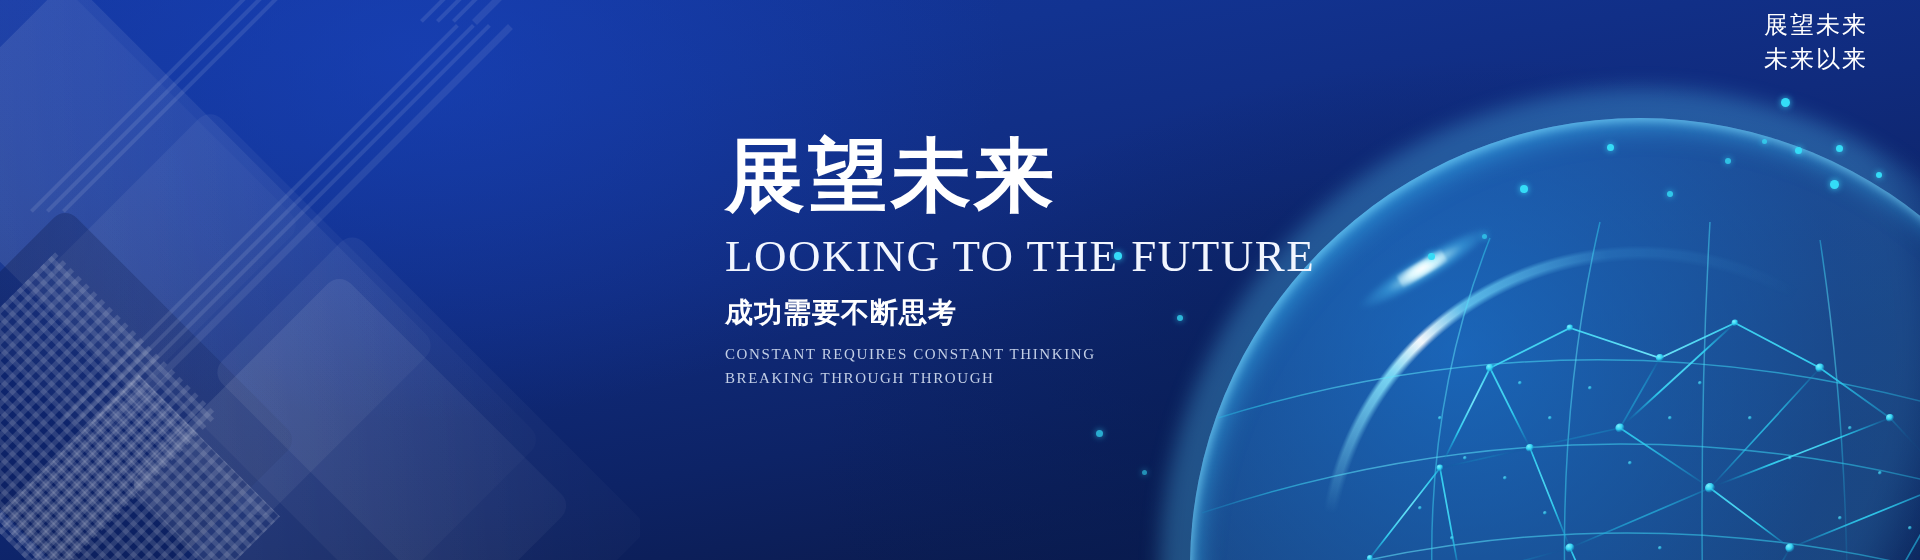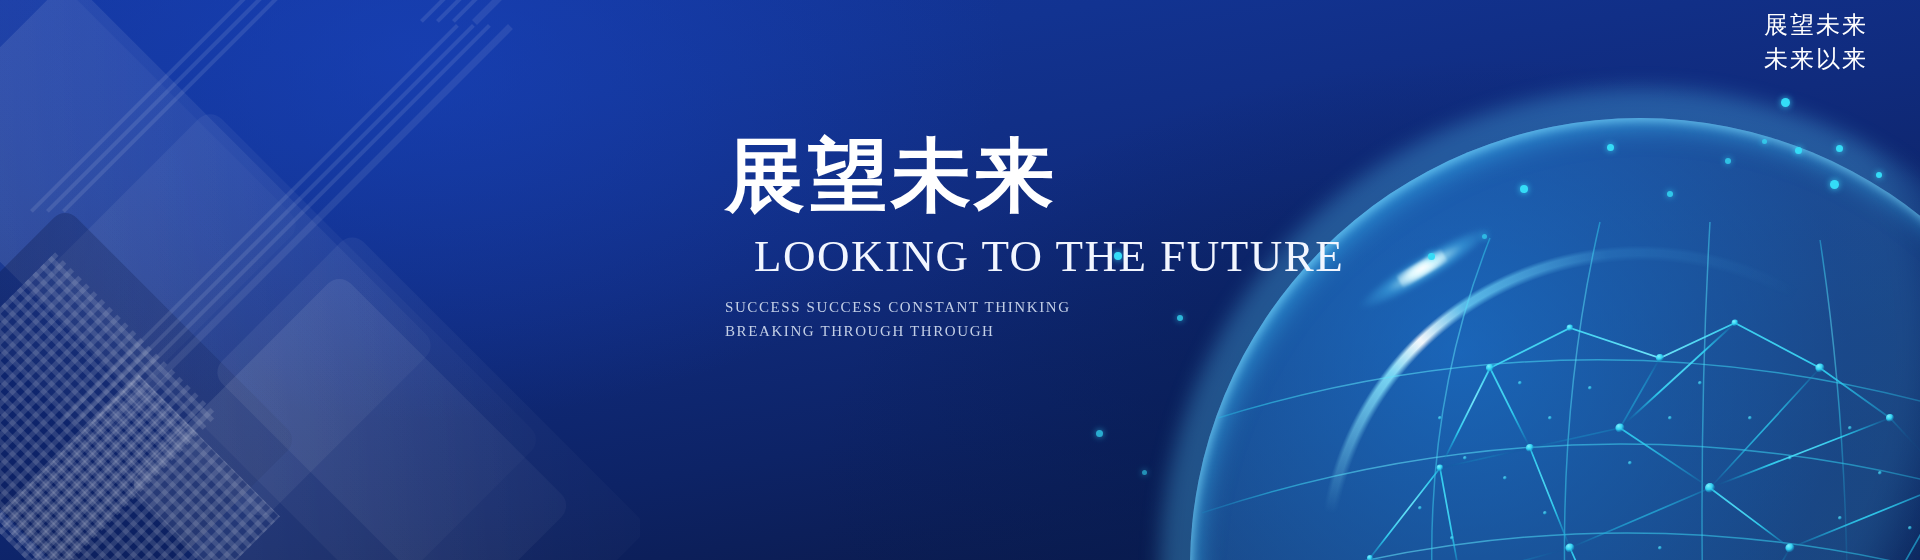--- a/index.html
+++ b/index.html
@@ -141,21 +141,20 @@
     white-space:nowrap;
   }
   .headline-en {
     margin-top:18px;
     font-size:45px;
     line-height:1.0;
     font-weight:400;
     color:#f2f6ff;
     letter-spacing:1.5px;
     white-space:nowrap;
-    margin-left:29px;
   }
   .sub-cn {
     margin-top:16px;
     font-size:28px;
     line-height:1.32;
     font-weight:bold;
     color:#ffffff;
     letter-spacing:1px;
   }
   .sub-en {
@@ -387,23 +386,24 @@
     <span class="spark" style="left:1114px; top:252px; width:8px;  height:8px;"></span>
     <span class="spark" style="left:1177px; top:315px; width:6px;  height:6px; opacity:.8;"></span>
     <span class="spark" style="left:1096px; top:430px; width:7px;  height:7px; opacity:.75;"></span>
     <span class="spark" style="left:1142px; top:470px; width:5px;  height:5px; opacity:.6;"></span>
   </div>
 
   <div class="copy">
     <div class="headline-cn">展望未来</div>
     <div class="headline-en">LOOKING TO THE FUTURE</div>
     <div class="sub-cn">
+      <div>成功需要不断思考</div>
     </div>
     <div class="sub-en">
-      <div>SUCCESS SUCCESS CONSTANT THINKING</div>
+      <div>CONSTANT REQUIRES CONSTANT THINKING</div>
       <div>BREAKING THROUGH THROUGH</div>
     </div>
   </div>
 
   <div class="corner-tag">
     <div>展望未来</div>
     <div>未来以来</div>
   </div>
 
 </div>

